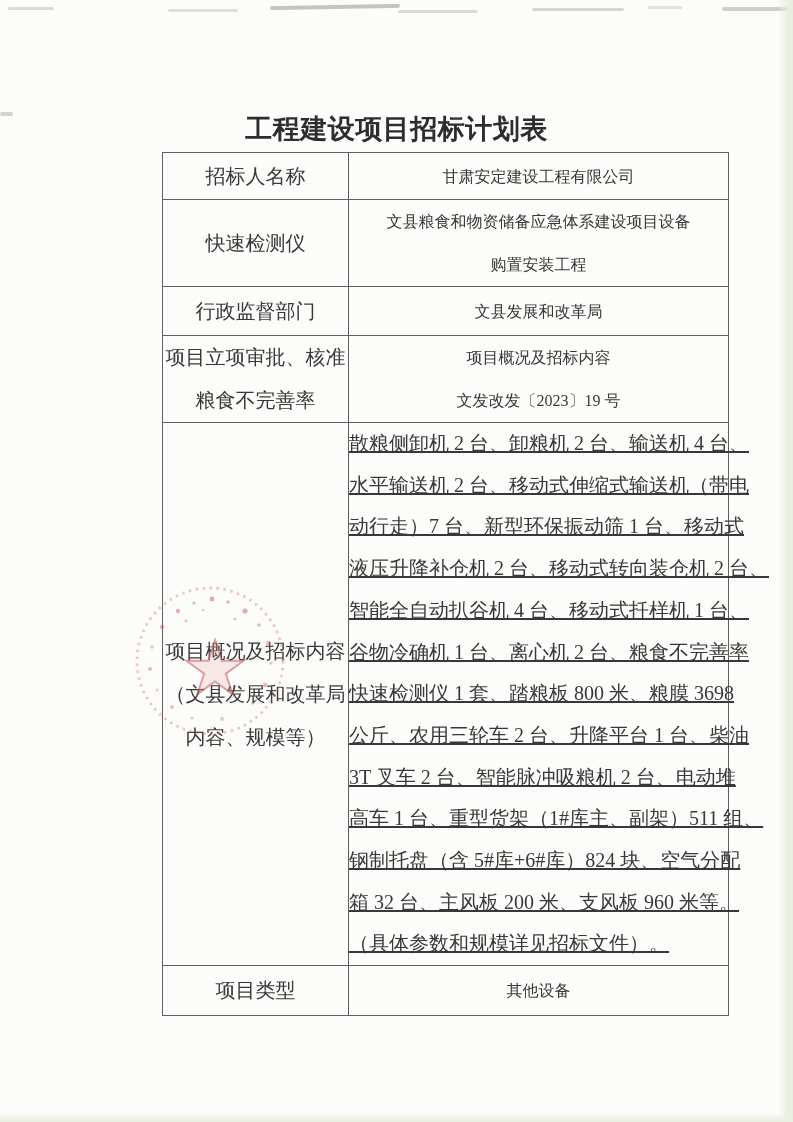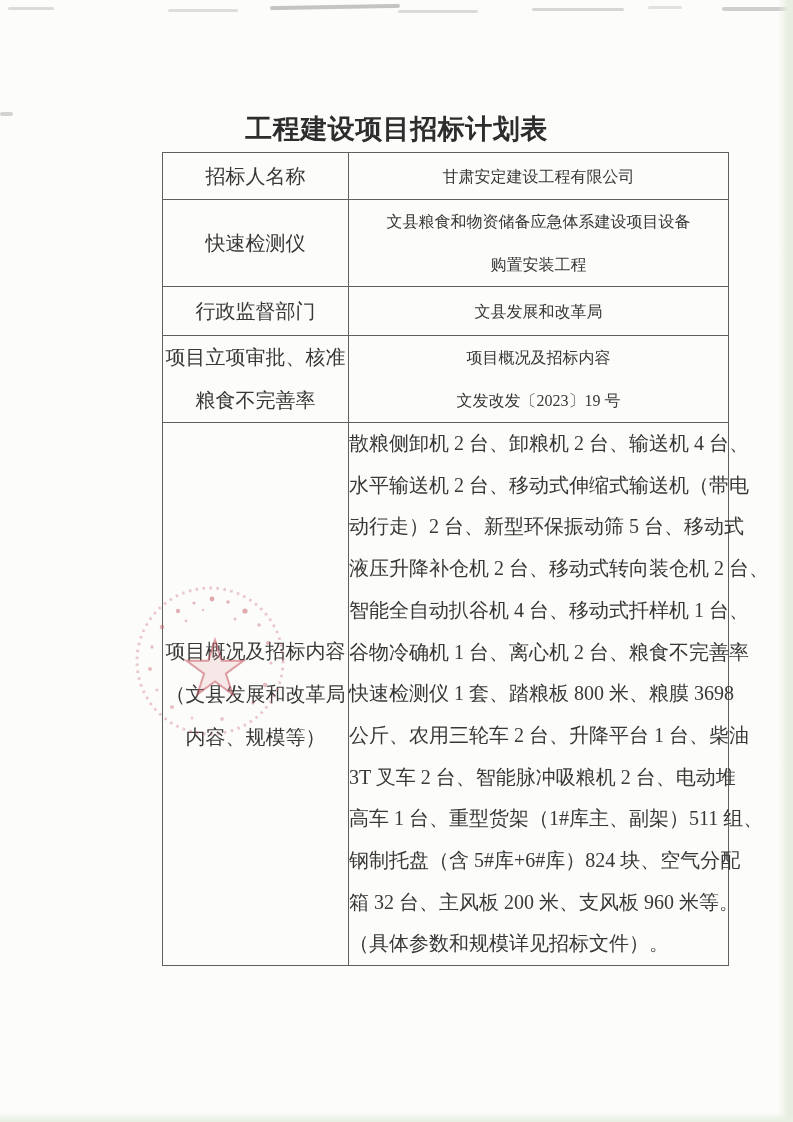--- a/index.html
+++ b/index.html
@@ -45,21 +45,21 @@
   }
   .doc-table{border:1px solid #4c4c4c;margin-left:44px;}
   .label-cell{width:185px;text-align:center;font-size:20px;}
   .value-cell{text-align:center;font-size:16px;}
   .r1{height:46px;} .r2{height:85px;} .r3{height:48px;}
   .r4{height:85px;} .r5{height:542px;} .r6{height:49px;}
   .vline{white-space:nowrap;line-height:43px;}
   .desc-cell{
     text-align:left;font-size:20px;padding-left:9px;padding-right:2px;
   }
-  .desc-cell .vline{line-height:41.7px;}
+  .desc-cell .vline{line-height:41.7px;text-decoration:underline;}
   .label-lines .vline{line-height:43px;}
 
   .seal{position:absolute;left:132px;top:585px;pointer-events:none;}
 </style>
 </head>
 <body>
 
 <div class="streak s1"></div>
 <div class="streak s2"></div>
 <div class="streak s3"></div>
@@ -112,31 +112,39 @@
   </tr>
   <tr>
     <td class="label-cell r5 label-lines">
       <div class="vline">项目概况及招标内容</div>
       <div class="vline">（文县发展和改革局</div>
       <div class="vline">内容、规模等）</div>
     </td>
     <td class="value-cell r5 desc-cell">
       <div class="vline">散粮侧卸机 2 台、卸粮机 2 台、输送机 4 台、</div>
       <div class="vline">水平输送机 2 台、移动式伸缩式输送机（带电</div>
-      <div class="vline">动行走）2 台、新型环保振动筛 5 台、移动式</div>
+      <div class="vline">动行走）7 台、新型环保振动筛 1 台、移动式</div>
       <div class="vline">液压升降补仓机 2 台、移动式转向装仓机 2 台、</div>
       <div class="vline">智能全自动扒谷机 4 台、移动式扦样机 1 台、</div>
       <div class="vline">谷物冷确机 1 台、离心机 2 台、粮食不完善率</div>
       <div class="vline">快速检测仪 1 套、踏粮板 800 米、粮膜 3698</div>
       <div class="vline">公斤、农用三轮车 2 台、升降平台 1 台、柴油</div>
       <div class="vline">3T 叉车 2 台、智能脉冲吸粮机 2 台、电动堆</div>
       <div class="vline">高车 1 台、重型货架（1#库主、副架）511 组、</div>
       <div class="vline">钢制托盘（含 5#库+6#库）824 块、空气分配</div>
       <div class="vline">箱 32 台、主风板 200 米、支风板 960 米等。</div>
       <div class="vline">（具体参数和规模详见招标文件）。</div>
+    </td>
+  </tr>
+  <tr>
+    <td class="label-cell r6">
+      <div class="vline">项目类型</div>
+    </td>
+    <td class="value-cell r6">
+      <div class="vline">其他设备</div>
     </td>
   </tr>
 </tbody>
   </table>
 
 <svg class="seal" width="160" height="160" viewBox="0 0 160 160">
   <g>
     <circle cx="78" cy="76" r="73" fill="none" stroke="#c9646c" stroke-width="3" stroke-dasharray="2.5 4.5" opacity="0.30" filter="blur(0.5px)"></circle>
     <circle cx="78" cy="76" r="73" fill="none" stroke="#d98a92" stroke-width="1.5" stroke-dasharray="1 6" opacity="0.25"></circle>
   </g>

